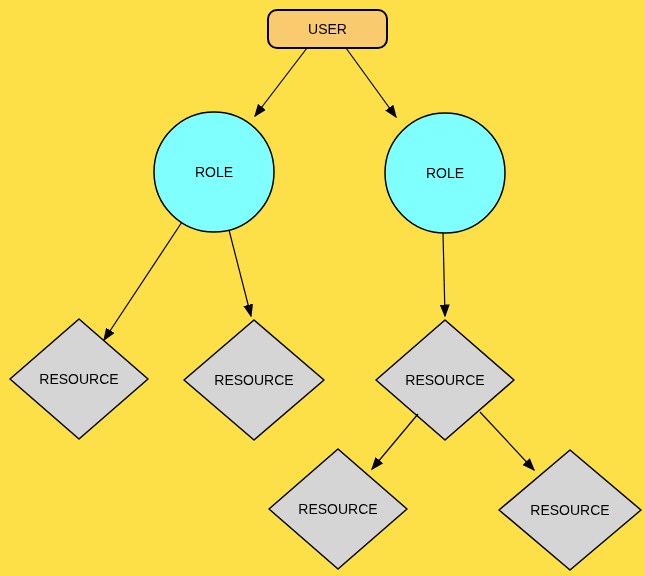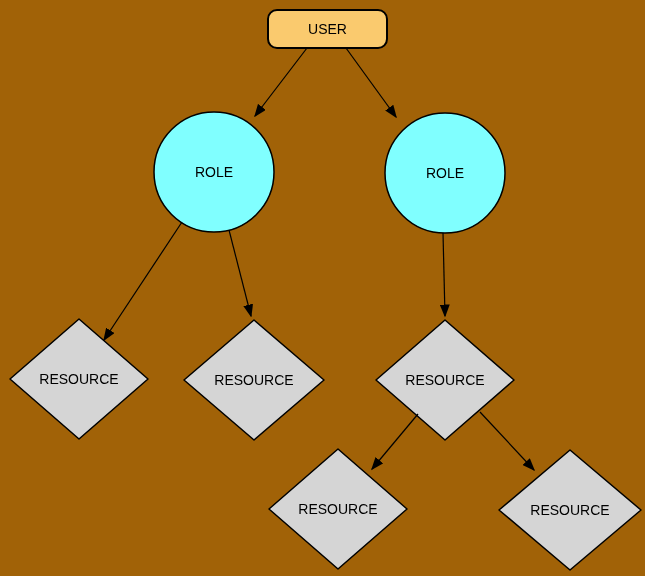--- a/index.html
+++ b/index.html
@@ -5,21 +5,21 @@
   html, body {
     margin: 0;
     padding: 0;
     background: #ffffff;
     font-family: "Liberation Sans", sans-serif;
   }
   .diagram-wrap {
     position: relative;
     width: 645px;
     height: 576px;
-    background: #a16207;
+    background: #fde047;
     overflow: hidden;
   }
   svg text {
     font-family: "Liberation Sans", sans-serif;
     font-size: 14px;
     fill: #000000;
     text-anchor: middle;
   }
   svg .node-shape {
     stroke-linejoin: round;

